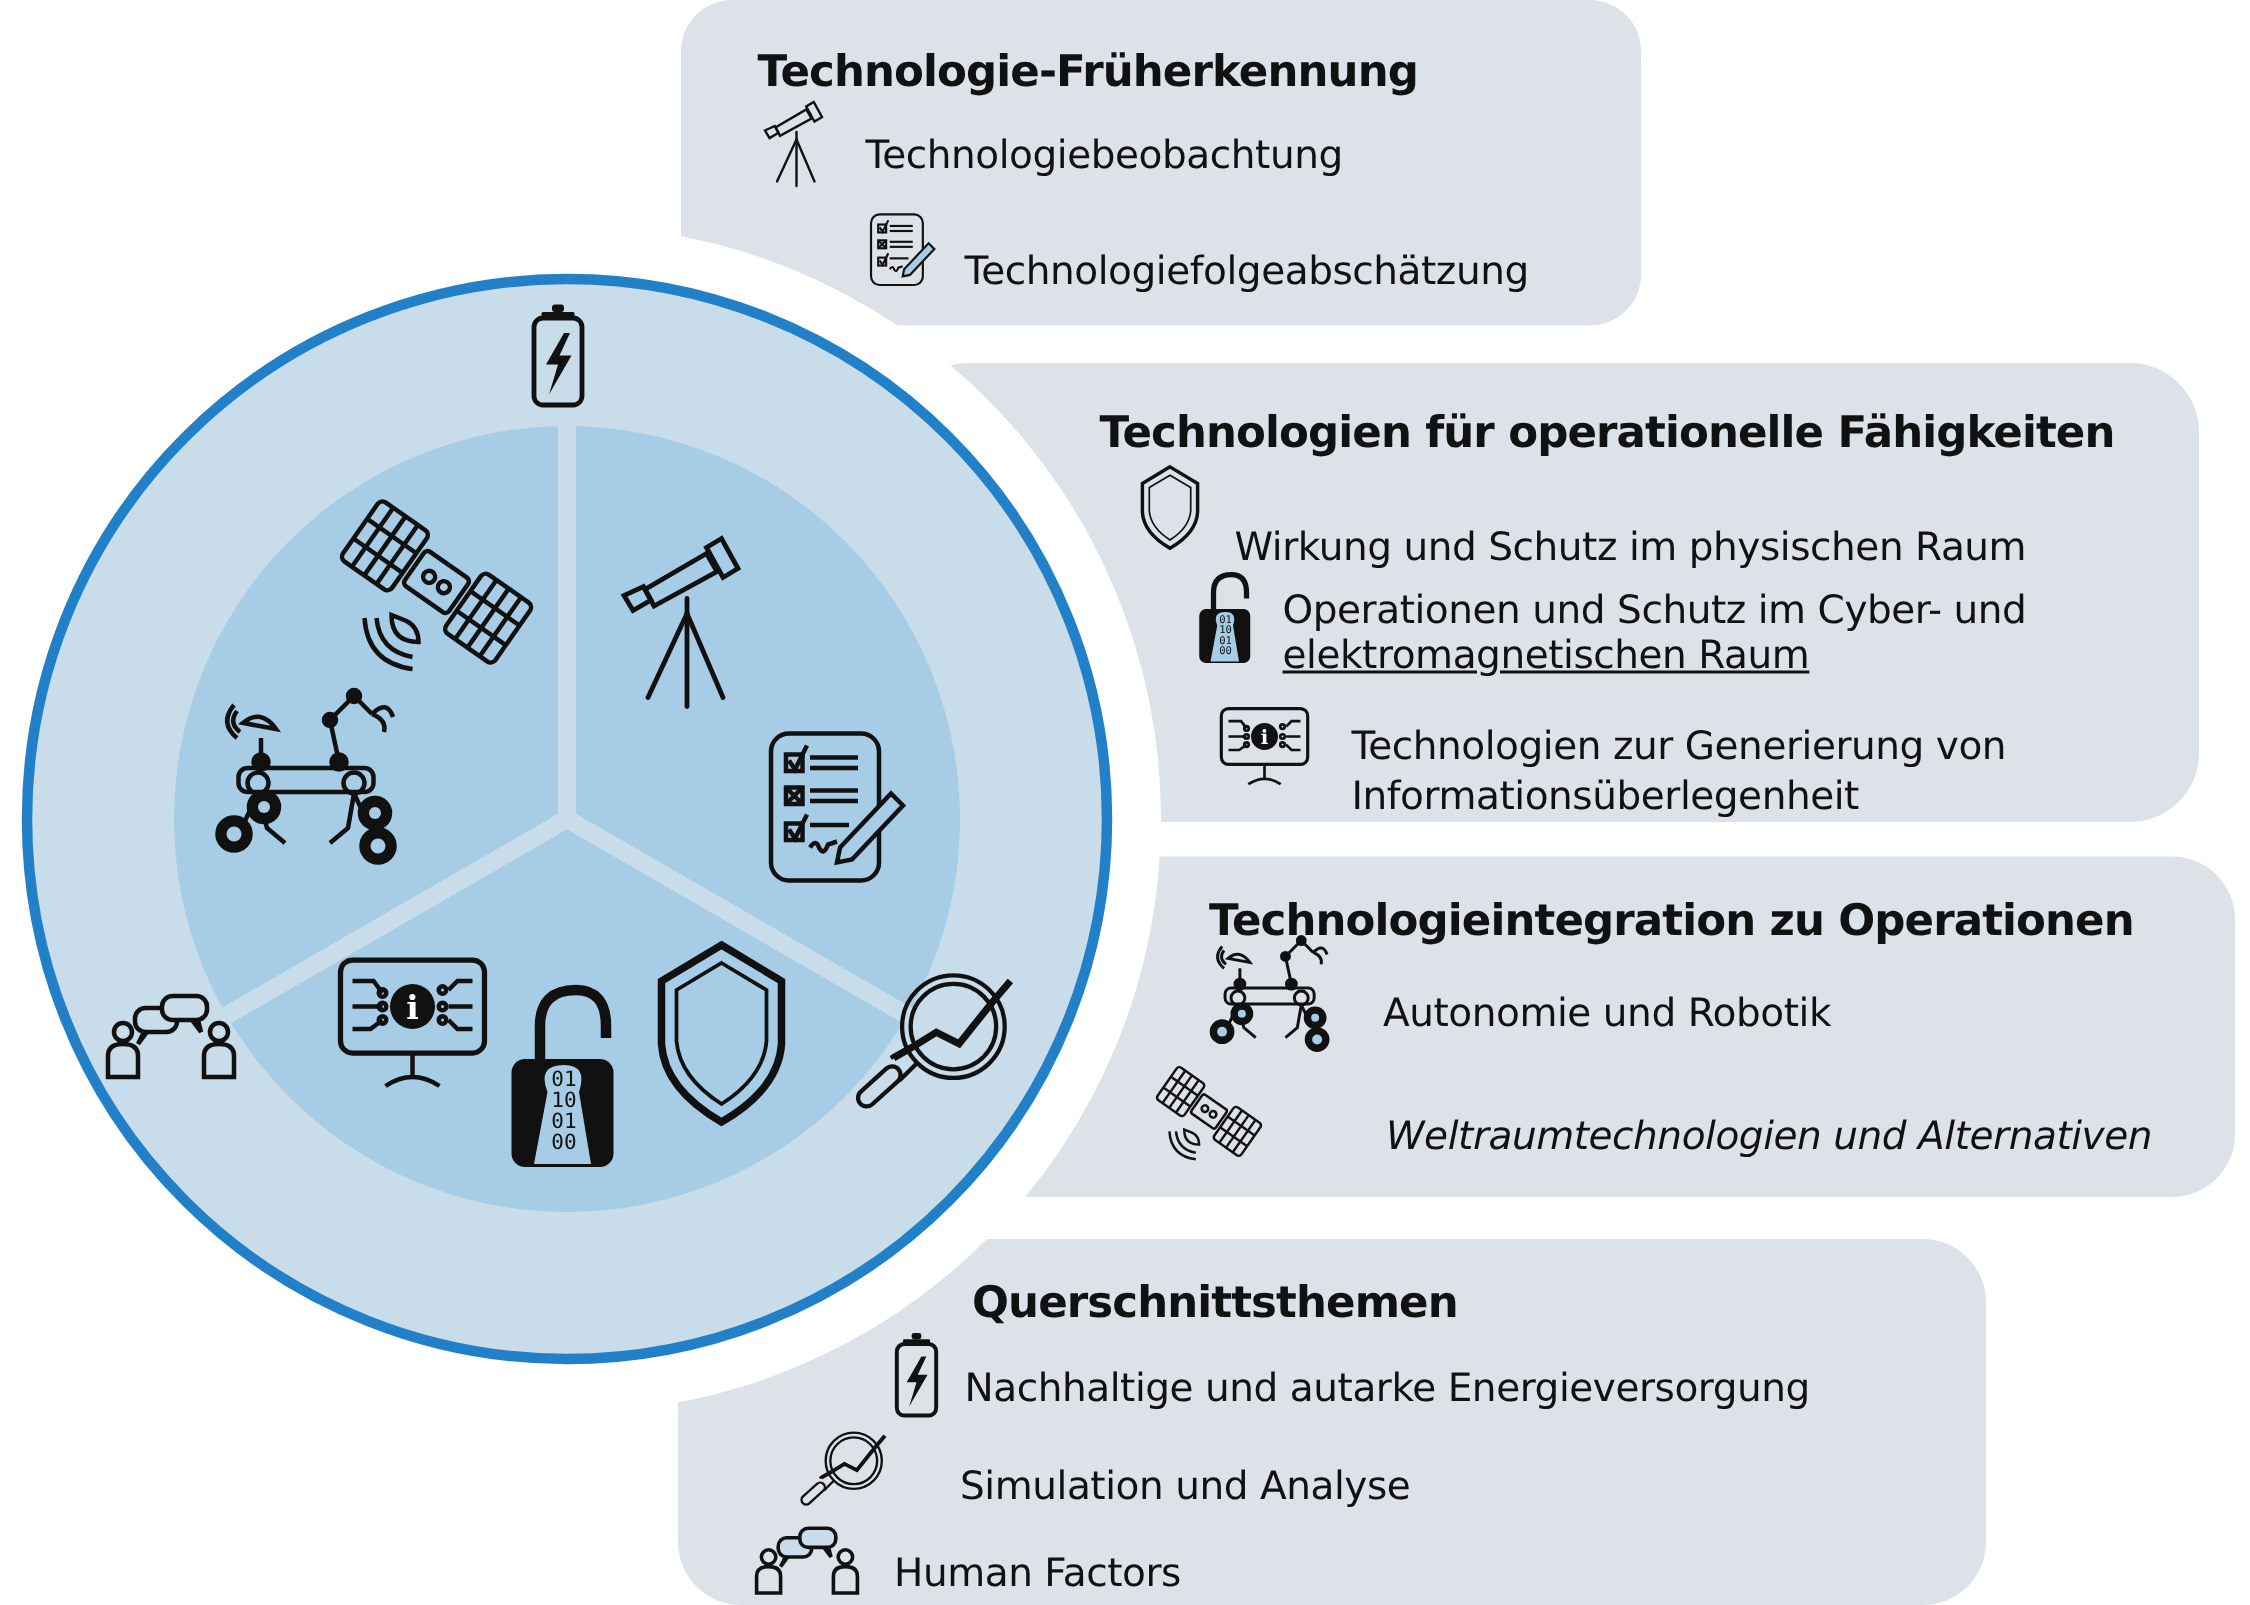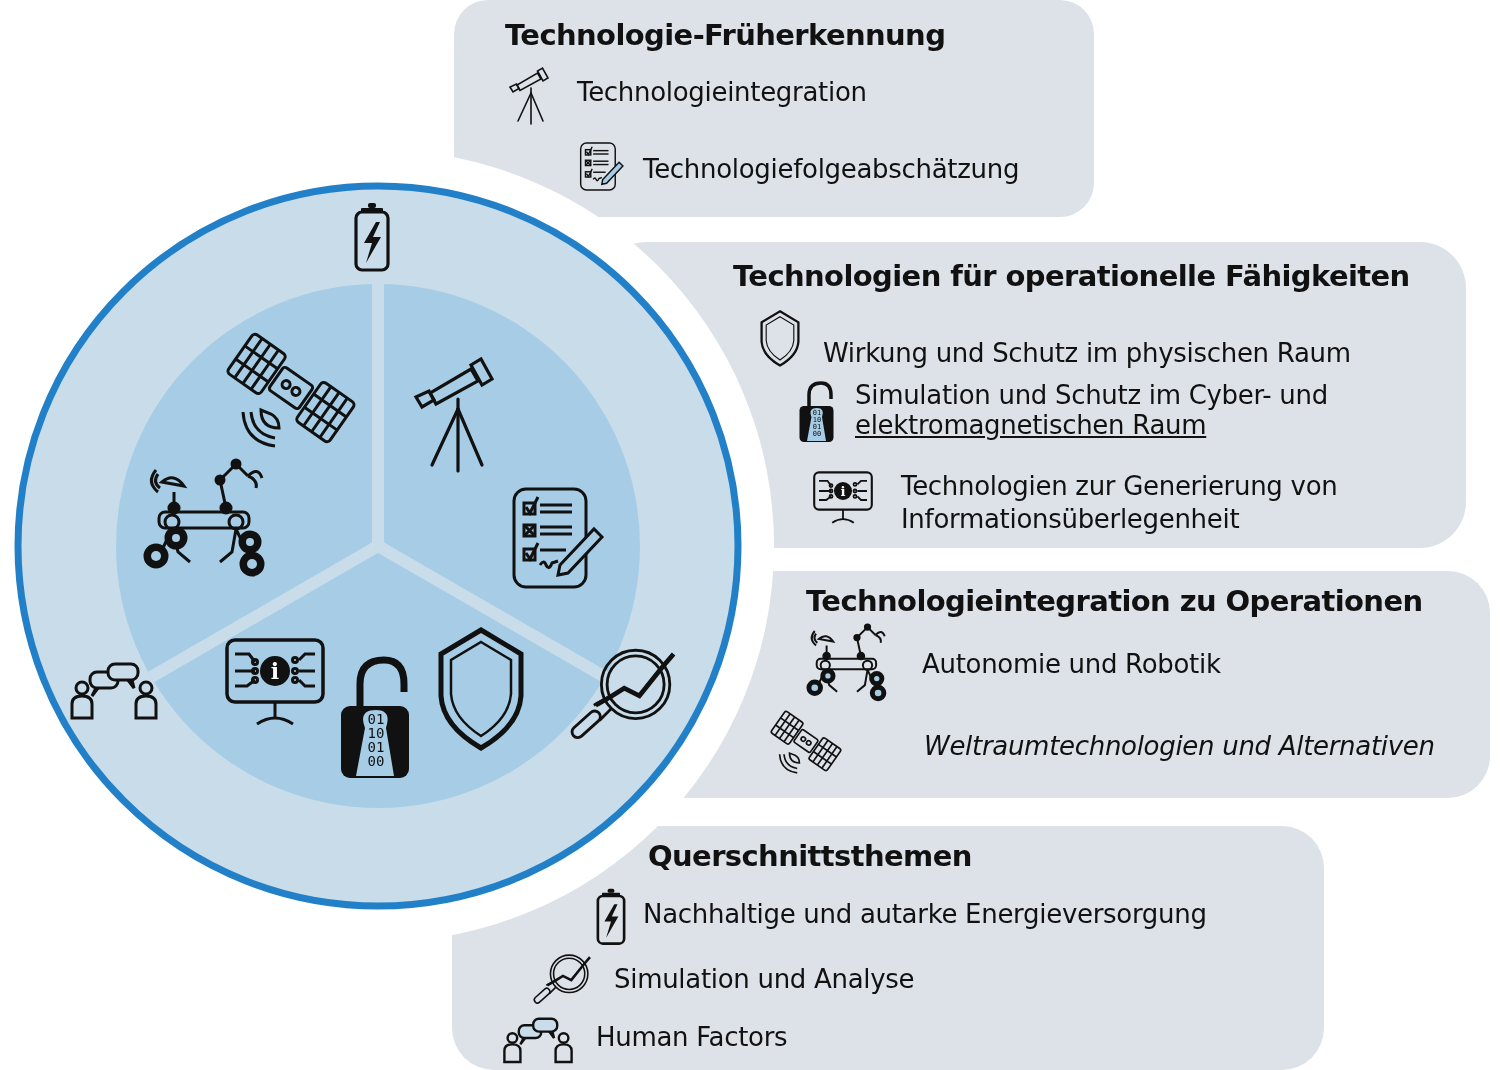--- a/index.html
+++ b/index.html
@@ -1,18 +1,18 @@
 <!DOCTYPE html>
 <html><head>
 <meta charset="utf-8">
 <style>
   html,body{margin:0;padding:0;background:#ffffff;}
   body{width:1500px;height:1070px;position:relative;overflow:hidden;font-family:"DejaVu Sans","Liberation Sans",sans-serif;color:#111;}
   #bg{position:absolute;left:0;top:0;width:1500px;height:1070px;}
-  .txt{position:absolute;white-space:nowrap;}
+  .txt{position:absolute;white-space:nowrap;margin-top:12px;}
   .h{font-weight:bold;font-size:29px;letter-spacing:-0.6px;}
   .it{font-size:26px;letter-spacing:-0.3px;line-height:34px;}
   .ic{position:absolute;}
 </style>
 </head>
 <body>
 
 <svg id="bg" viewBox="0 0 1500 1070" xmlns="http://www.w3.org/2000/svg">
   <defs>
 
@@ -178,46 +178,46 @@
 <div class="ic" style="left:338px;top:660px;width:74px;height:120px;"></div>
 <div class="ic" style="left:225px;top:635px;width:100px;height:92px;"></div>
 <div class="ic" style="left:148px;top:460px;width:130px;height:115px;"></div>
 <div class="ic" style="left:235px;top:330px;width:115px;height:115px;"></div>
 <div class="ic" style="left:578px;top:650px;width:104px;height:90px;"></div>
 <div class="ic" style="left:72px;top:665px;width:84px;height:50px;"></div>
 
 <div>
   <div class="txt h" style="left:505px;top:18px;">Technologie-Früherkennung</div>
   <div class="ic" style="left:508px;top:58px;width:48px;height:66px;"></div>
-  <div class="txt it" style="left:577px;top:75px;">Technologieintegration</div>
+  <div class="txt it" style="left:577px;top:75px;">Technologiebeobachtung</div>
   <div class="ic" style="left:576px;top:140px;width:54px;height:52px;"></div>
   <div class="txt it" style="left:643px;top:152px;">Technologiefolgeabschätzung</div>
 </div>
 
 <div>
   <div class="txt h" style="left:733px;top:259px;">Technologien für operationelle Fähigkeiten</div>
   <div class="ic" style="left:755px;top:308px;width:50px;height:58px;"></div>
   <div class="txt it" style="left:823px;top:336px;">Wirkung und Schutz im physischen Raum</div>
   <div class="ic" style="left:796px;top:380px;width:40px;height:62px;"></div>
-  <div class="txt it" style="left:855px;top:378px;">Simulation und Schutz im Cyber- und</div>
+  <div class="txt it" style="left:855px;top:378px;">Operationen und Schutz im Cyber- und</div>
   <div class="txt it" style="left:855px;top:408px;text-decoration:underline;">elektromagnetischen Raum</div>
   <div class="ic" style="left:812px;top:470px;width:62px;height:60px;"></div>
   <div class="txt it" style="left:901px;top:469px;">Technologien zur Generierung von</div>
   <div class="txt it" style="left:901px;top:502px;">Informationsüberlegenheit</div>
 </div>
 
 <div>
   <div class="txt h" style="left:806px;top:584px;">Technologieintegration zu Operationen</div>
   <div class="ic" style="left:808px;top:632px;width:88px;height:72px;"></div>
   <div class="txt it" style="left:922px;top:647px;">Autonomie und Robotik</div>
   <div class="ic" style="left:766px;top:712px;width:80px;height:70px;"></div>
   <div class="txt it" style="left:924px;top:729px;font-style:italic;">Weltraumtechnologien und Alternativen</div>
 </div>
 
 <div>
   <div class="txt h" style="left:648px;top:839px;text-align:center;">Querschnittsthemen</div>
   <div class="ic" style="left:596px;top:878px;width:30px;height:62px;"></div>
   <div class="txt it" style="left:643px;top:897px;">Nachhaltige und autarke Energieversorgung</div>
   <div class="ic" style="left:536px;top:955px;width:56px;height:50px;"></div>
-  <div class="txt it" style="left:614px;top:962px;text-align:center;">Simulation und Analyse</div>
+  <div class="txt it" style="left:640px;top:962px;text-align:center;">Simulation und Analyse</div>
   <div class="ic" style="left:500px;top:1018px;width:76px;height:40px;"></div>
   <div class="txt it" style="left:596px;top:1020px;">Human Factors</div>
 </div>
 
 </body></html>

